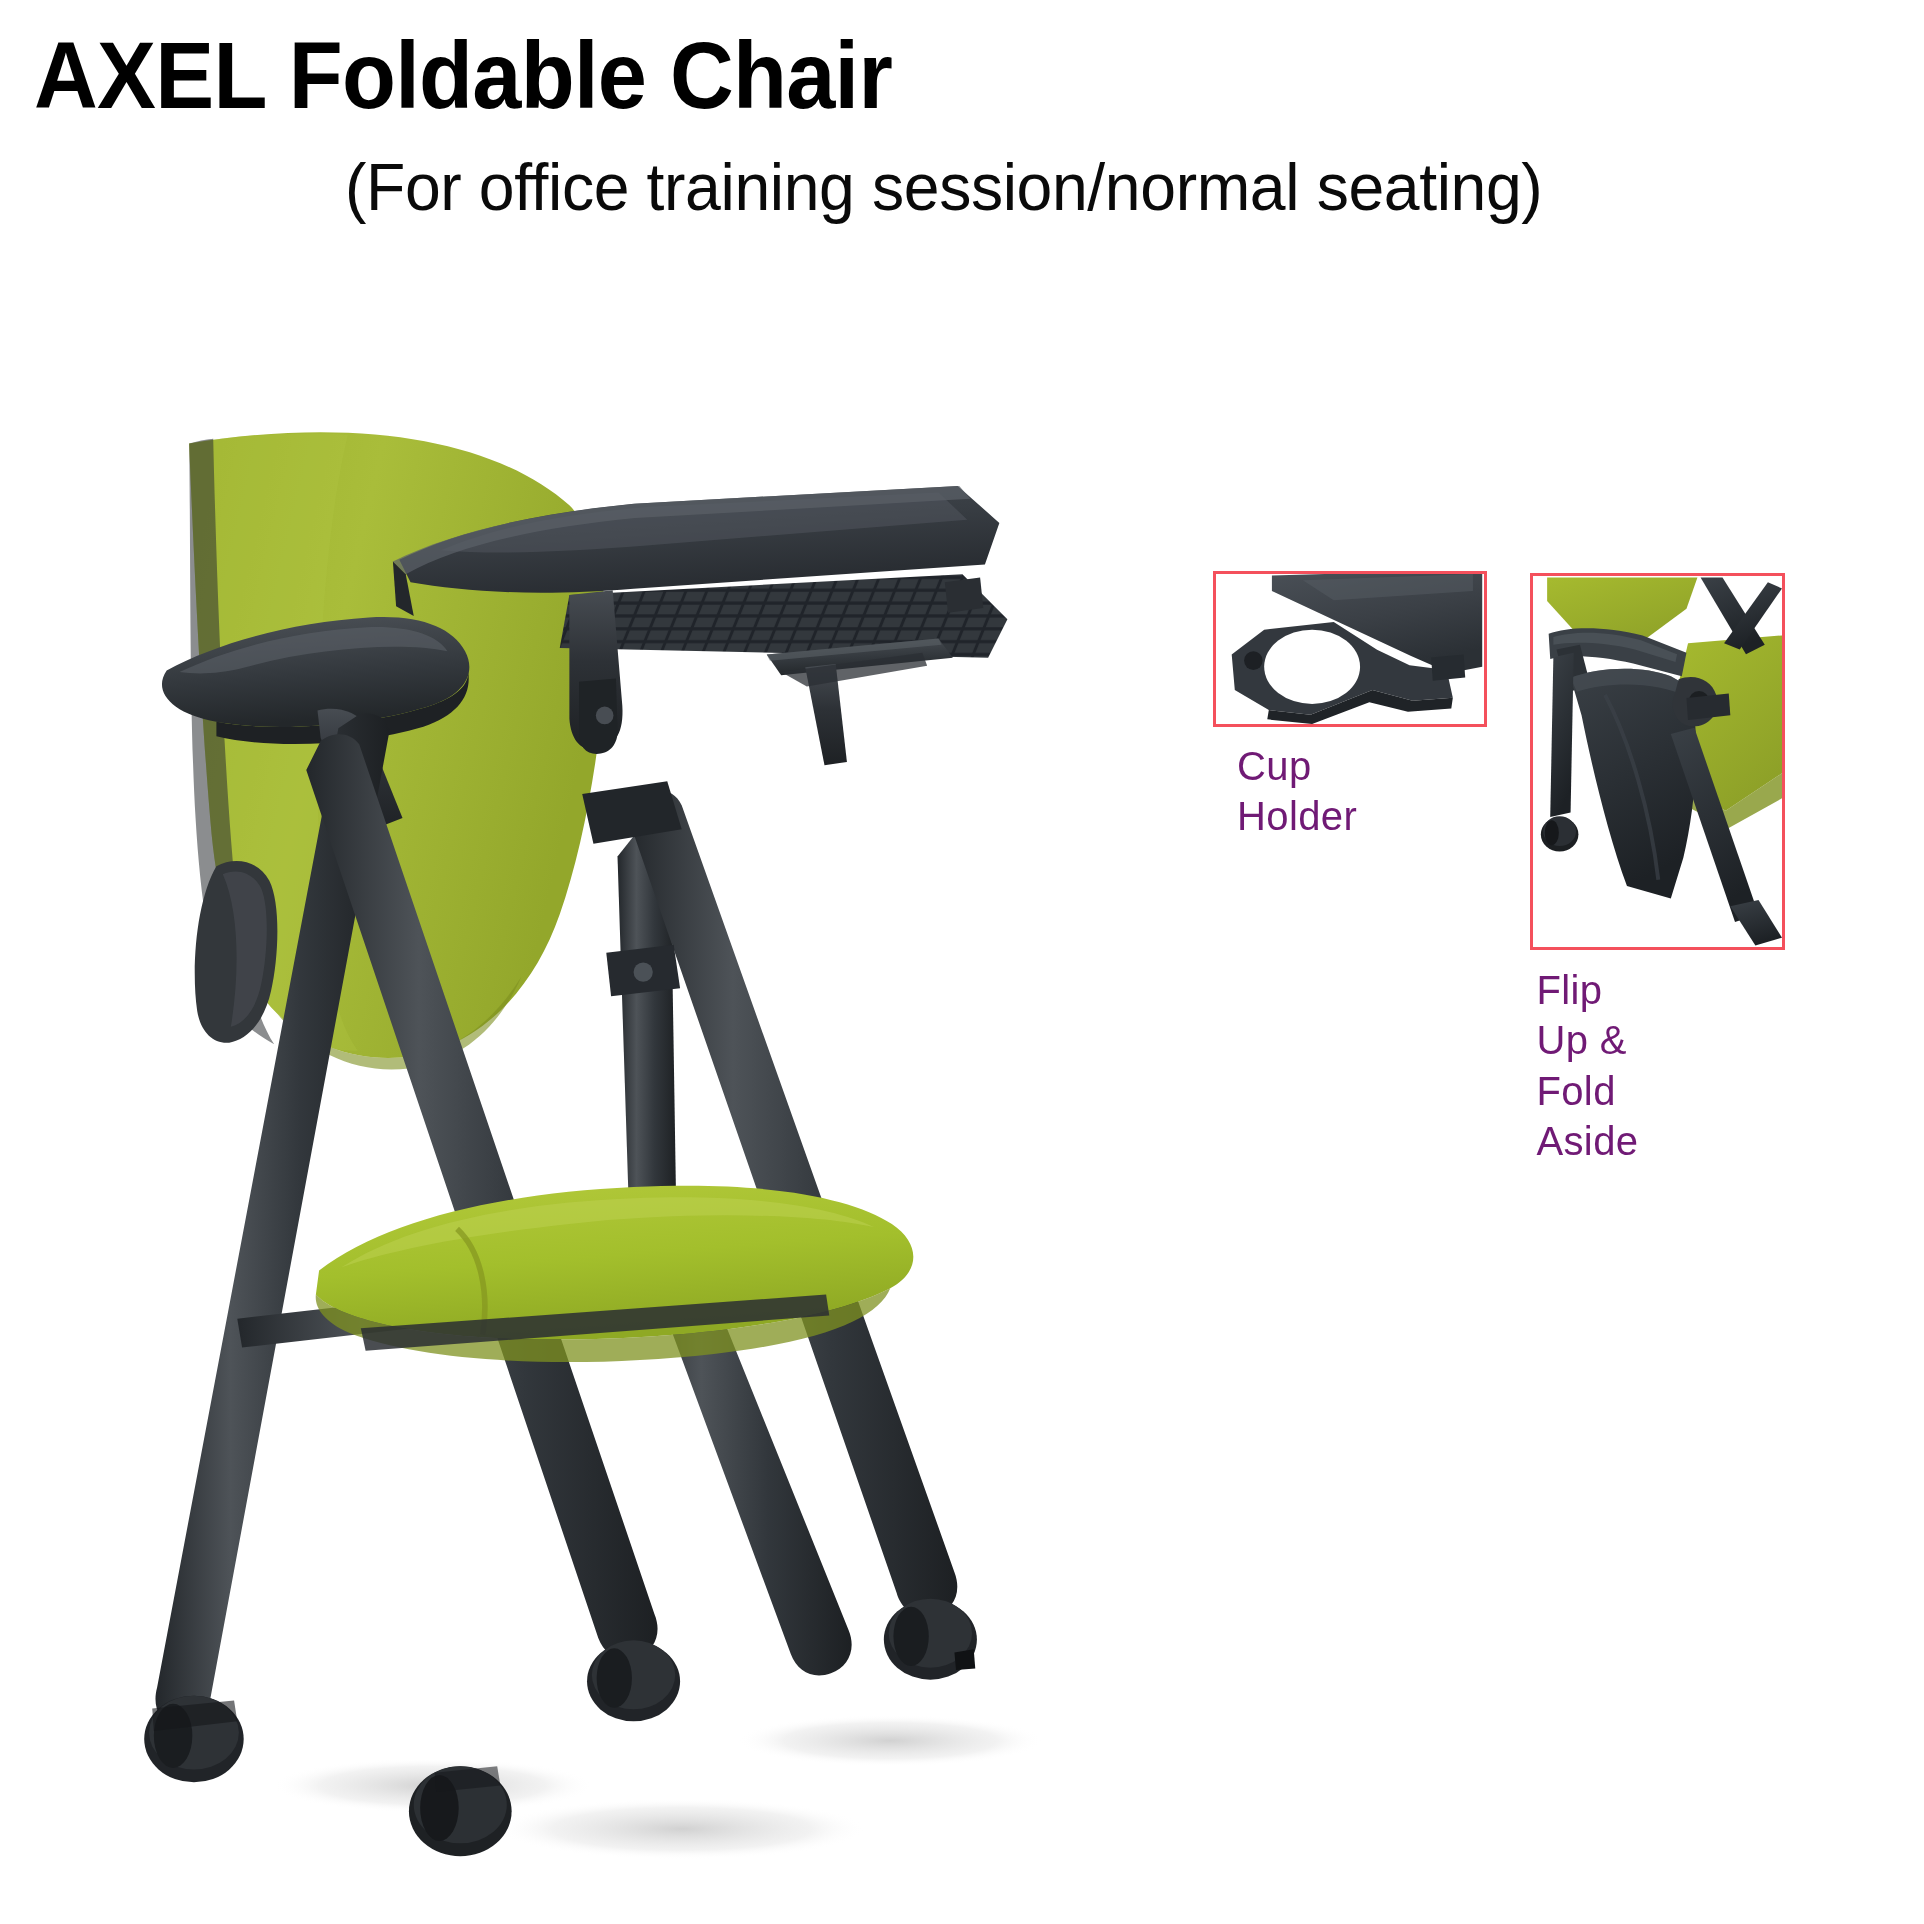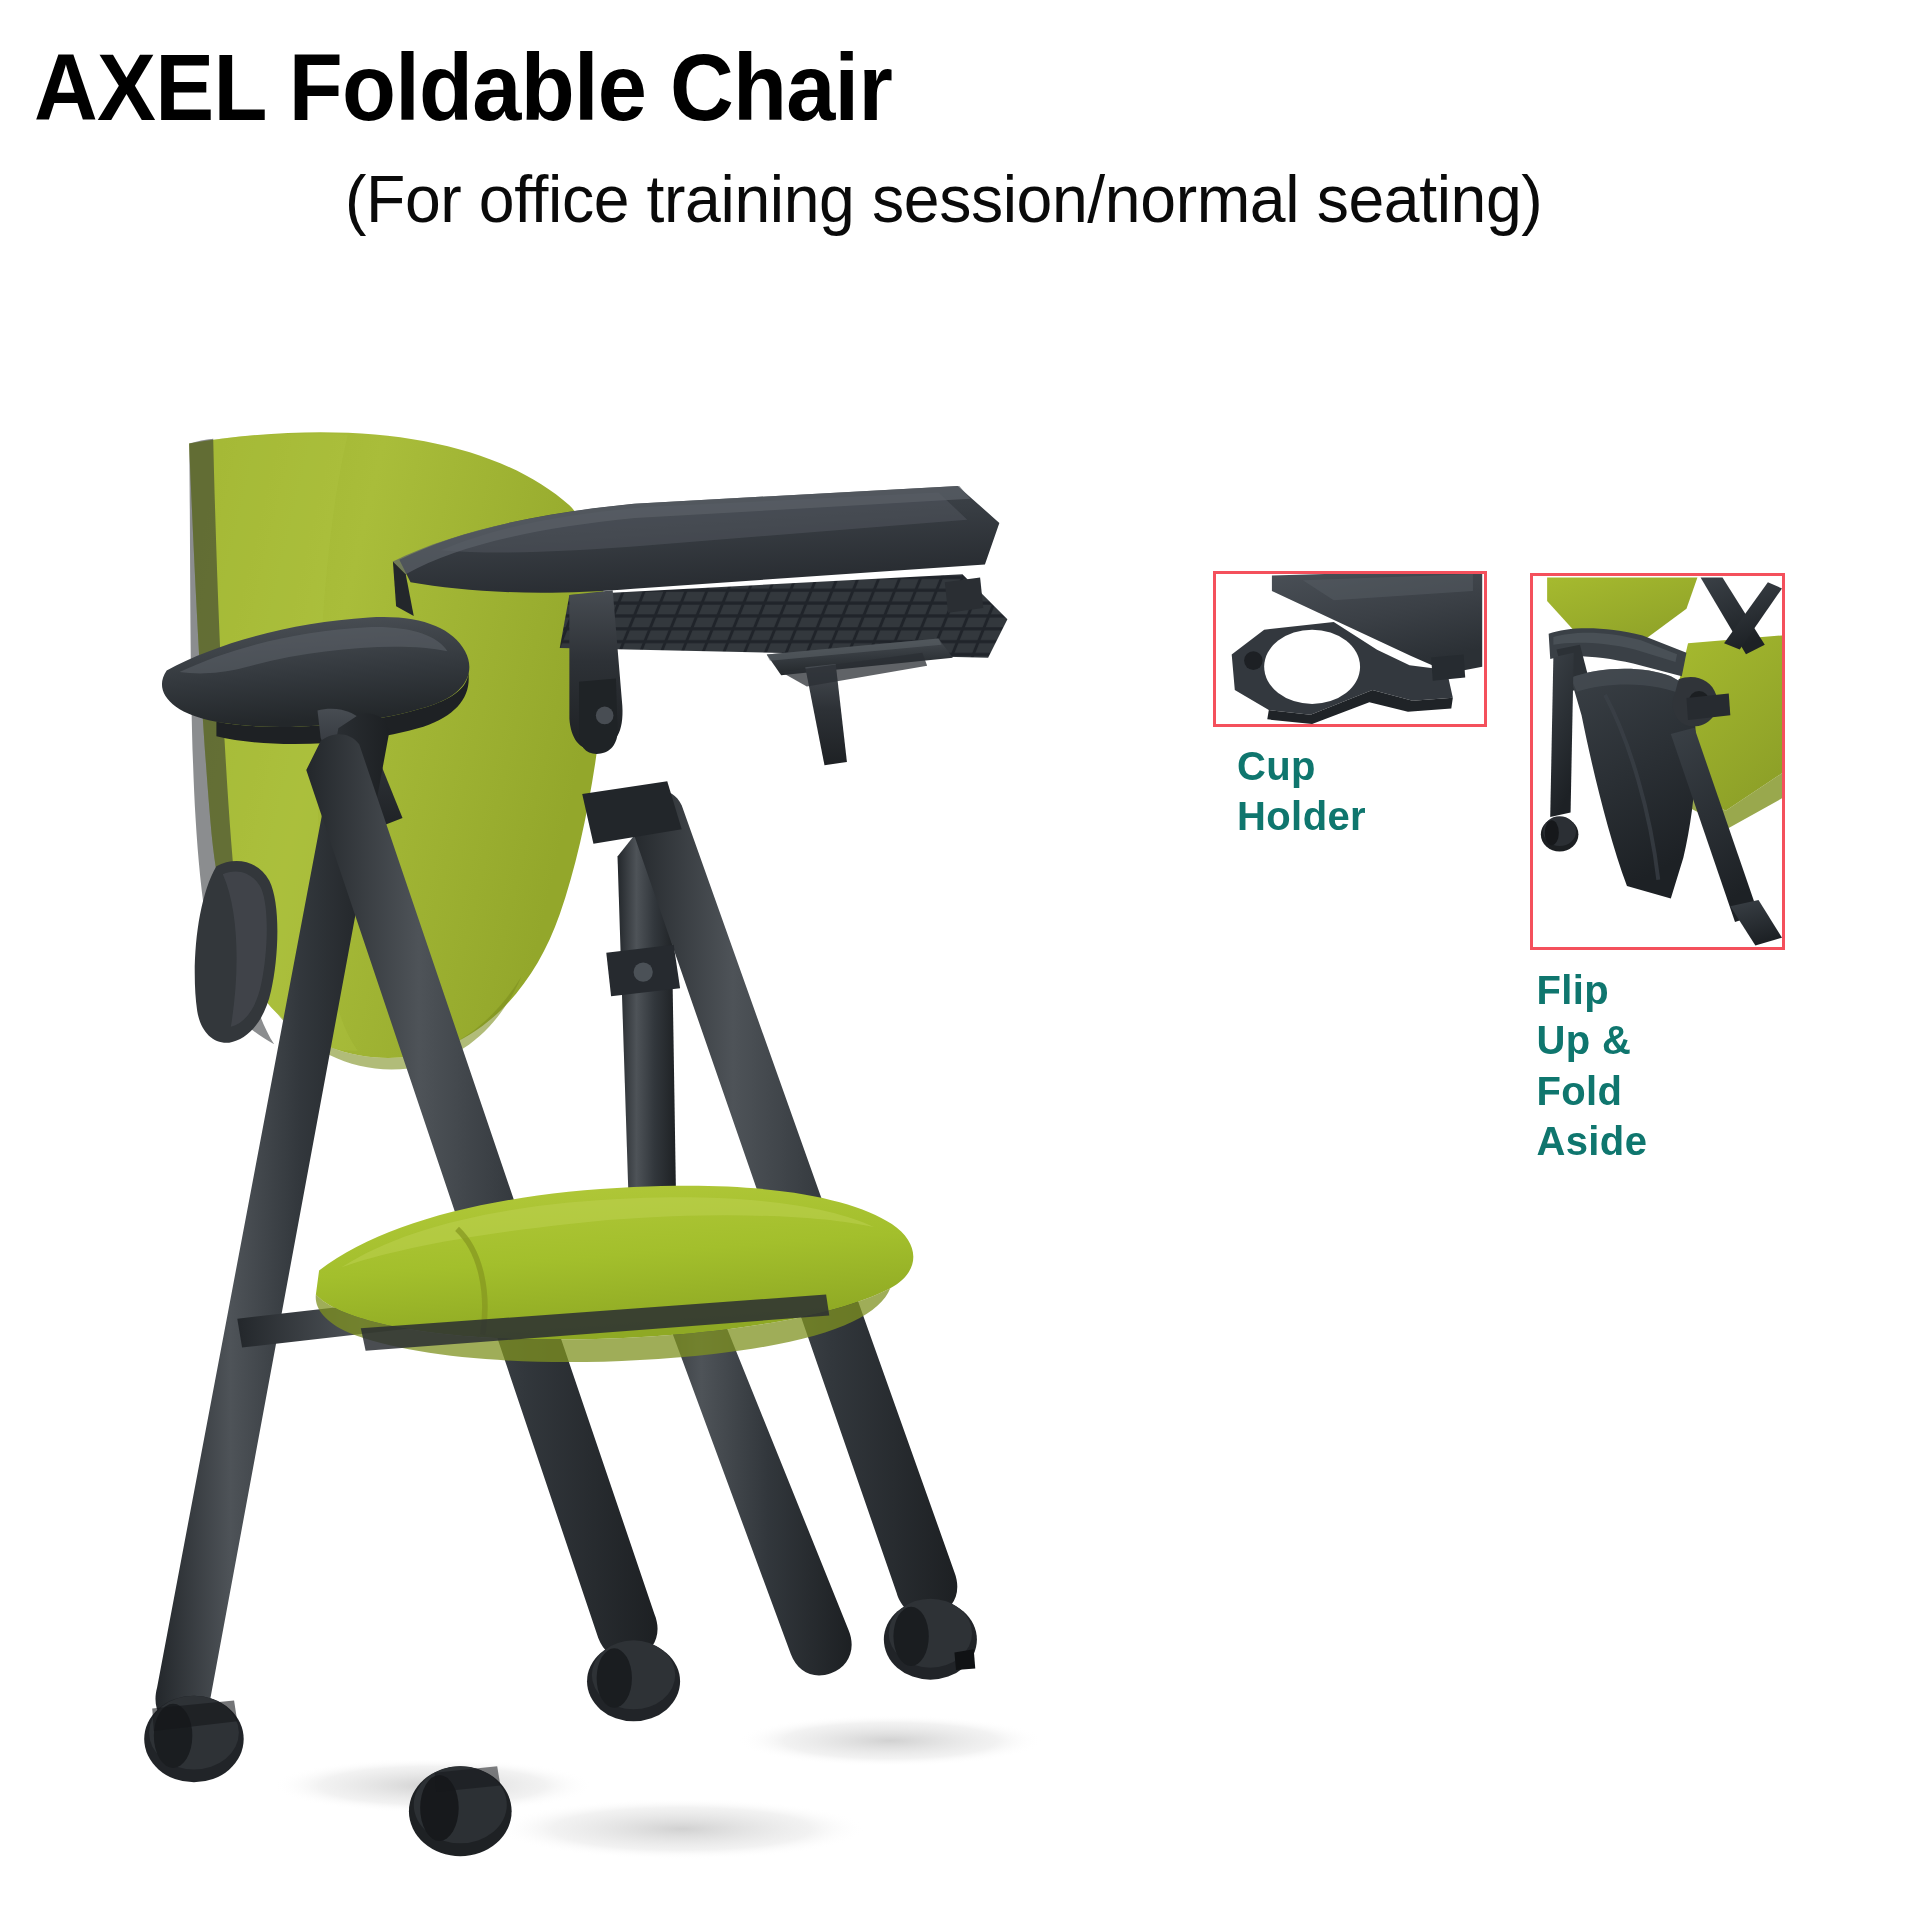--- a/index.html
+++ b/index.html
@@ -4,21 +4,21 @@
 <style>
   html,body{margin:0;padding:0;background:#fff;}
   body{
     width:1925px;height:1925px;position:relative;overflow:hidden;
     font-family:"Liberation Sans", sans-serif;
     background:#ffffff;
     -webkit-font-smoothing:antialiased;
   }
 
   
-  #header{position:absolute;left:0;top:12px;width:1794px;height:273px;}
+  #header{position:absolute;left:0;top:0;width:1794px;height:273px;}
   #product-title{
     position:absolute;left:34px;top:22.5px;
     font-size:95px;font-weight:700;color:#000;
     letter-spacing:-0.8px;white-space:nowrap;
     transform:scaleX(0.93);transform-origin:left center;
     line-height:1.1;
   }
   #product-subtitle{
     position:absolute;left:345px;top:148px;
     font-size:67px;font-weight:300;color:#0a0a0a;
@@ -35,21 +35,21 @@
   
   .callout{position:absolute;}
   .callout-frame{
     position:absolute;left:0;top:0;
     border:3.2px solid #f4505c;box-sizing:border-box;
     background:#ffffff;overflow:hidden;
   }
   .callout-frame svg{display:block;width:100%;height:100%;}
   .callout-label{
     position:absolute;
-    font-size:40px;font-weight:700;color:#0f766e;
+    font-size:40px;font-weight:400;color:#701a75;
     letter-spacing:0.4px;line-height:1.26;
     white-space:pre-line;
   }
 
   #callout-cup{left:1213px;top:571px;}
   #callout-cup .callout-frame{width:274px;height:156px;}
   #callout-cup .callout-label{left:24px;top:170px;}
 
   #callout-flip{left:1530px;top:573px;}
   #callout-flip .callout-frame{width:255px;height:377px;}

